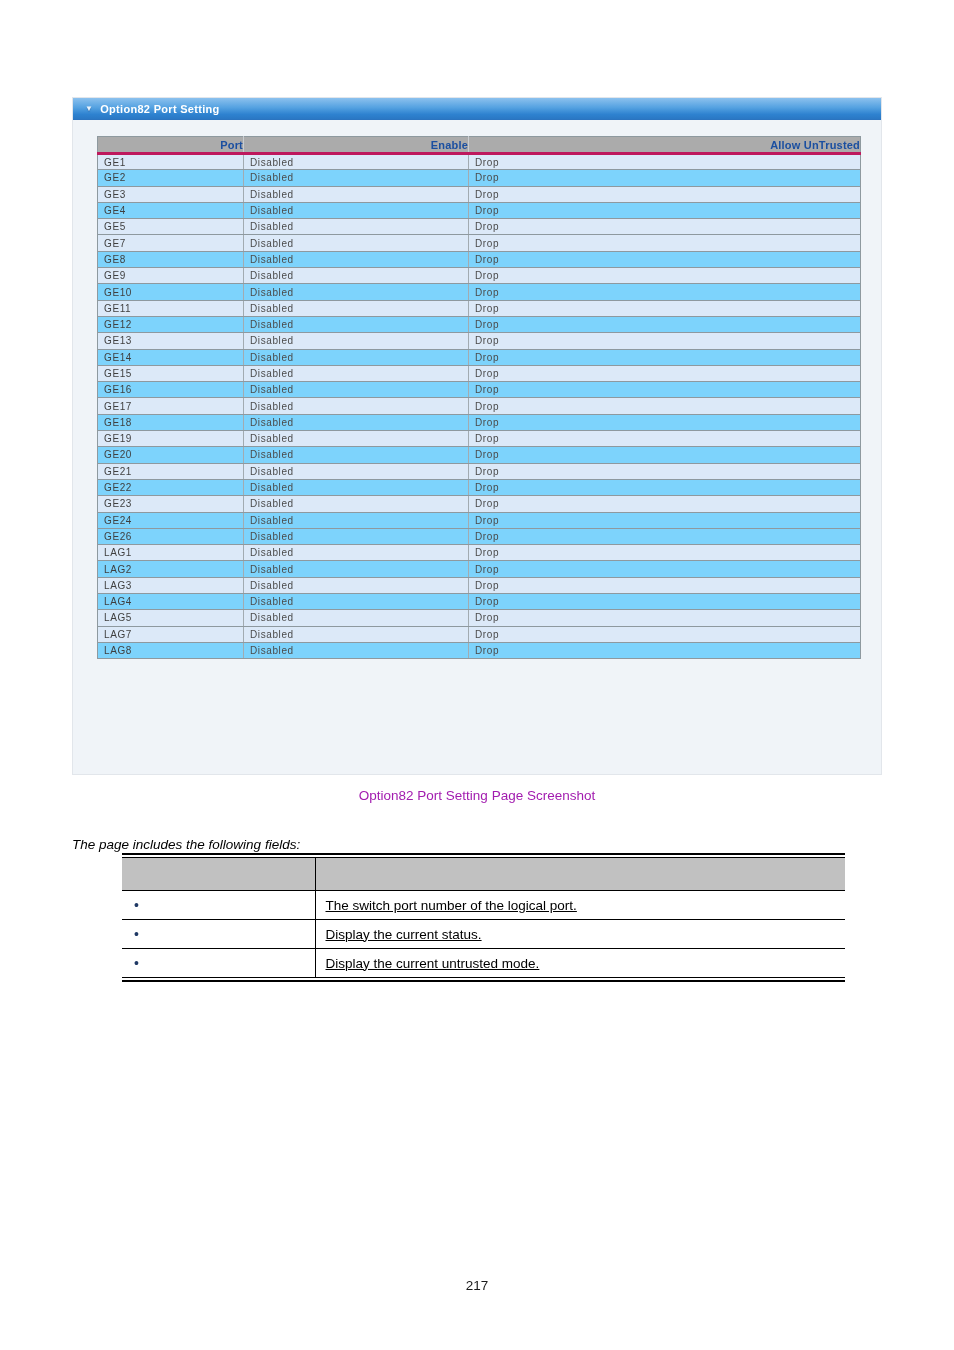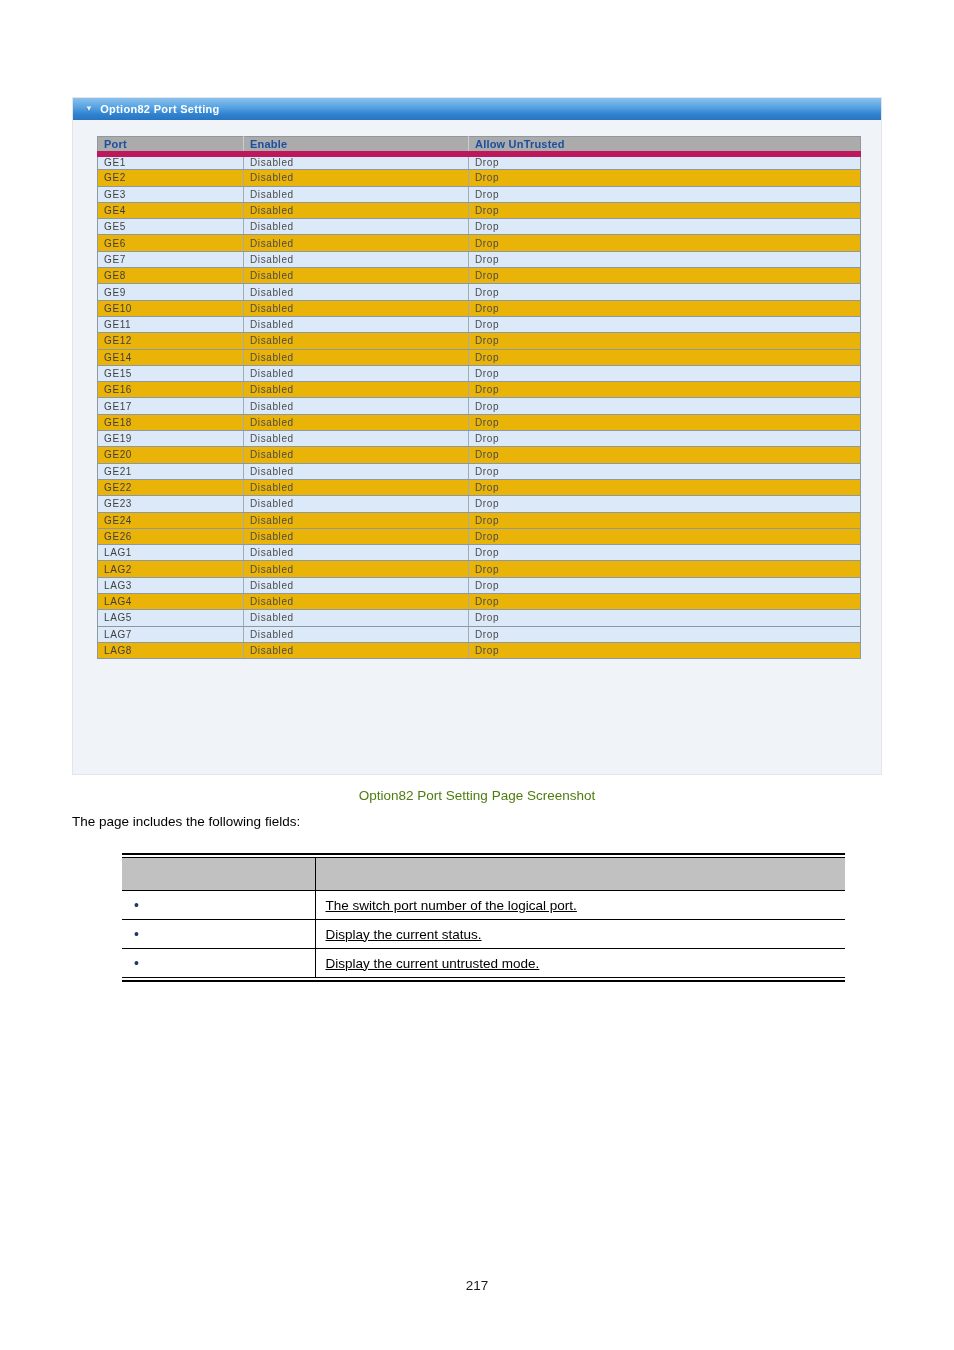--- a/index.html
+++ b/index.html
@@ -26,41 +26,41 @@
   table.ports {
     position: absolute; left: 24px; top: 38px; width: 763px;
     border-collapse: collapse; table-layout: fixed;
     border: 1px solid #8e999f;
   }
   table.ports col.c1 { width: 146px; }
   table.ports col.c2 { width: 225px; }
   table.ports col.c3 { width: 392px; }
   table.ports th {
     background: #ababab; color: #1b4fa0; font-size: 11px; font-weight: bold;
-    text-align: left; height: 17px; padding: 0 0 0 6px; letter-spacing: 0.2px;
-    border-bottom: 6px solid #be185d; border-left: 1px solid #c9cdd1;
+    text-align: right; height: 17px; padding: 0 0 0 6px; letter-spacing: 0.2px;
+    border-bottom: 3px solid #be185d; border-left: 1px solid #c9cdd1;
   }
   table.ports th:first-child { border-left: none; }
   table.ports td {
     font-size: 10px; color: #4b4b4b; height: 16.3px; padding: 0 0 0 6px;
     letter-spacing: 0.6px;
     border-bottom: 1px solid #8e999f; border-left: 1px solid #a2abb1;
   }
   table.ports td:first-child { border-left: none; color: #3f3f3f; }
   table.ports tr.odd  td { background: #dce9f8; }
-  table.ports tr.even td { background: #eab308; }
+  table.ports tr.even td { background: #7dd3fc; }
 
   
   .caption {
     position: absolute; left: 0; top: 788px; width: 954px;
-    text-align: center; font-size: 13.5px; color: #4d7c0f;
+    text-align: center; font-size: 13.5px; color: #a21caf;
   }
   .intro {
-    position: absolute; left: 72px; top: 814px;
-    font-size: 13.5px; color: #000;
+    position: absolute; left: 72px; top: 837px;
+    font-size: 13.5px; color: #000; font-style: italic;
   }
 
   
   .desc-wrap {
     position: absolute; left: 122px; top: 853px; width: 723px;
     border-top: 2.5px solid #000; border-bottom: 2.5px solid #000;
     padding: 2px 0 2px 0;
   }
   table.desc {
     width: 100%; border-collapse: collapse; table-layout: fixed;
@@ -127,25 +127,20 @@
         <tr class="even">
           <td>GE4</td>
           <td>Disabled</td>
           <td>Drop</td>
         </tr>
         <tr class="odd">
           <td>GE5</td>
           <td>Disabled</td>
           <td>Drop</td>
         </tr>
-        <tr class="even">
-          <td>GE6</td>
-          <td>Disabled</td>
-          <td>Drop</td>
-        </tr>
         <tr class="odd">
           <td>GE7</td>
           <td>Disabled</td>
           <td>Drop</td>
         </tr>
         <tr class="even">
           <td>GE8</td>
           <td>Disabled</td>
           <td>Drop</td>
         </tr>
@@ -159,20 +154,25 @@
           <td>Disabled</td>
           <td>Drop</td>
         </tr>
         <tr class="odd">
           <td>GE11</td>
           <td>Disabled</td>
           <td>Drop</td>
         </tr>
         <tr class="even">
           <td>GE12</td>
+          <td>Disabled</td>
+          <td>Drop</td>
+        </tr>
+        <tr class="odd">
+          <td>GE13</td>
           <td>Disabled</td>
           <td>Drop</td>
         </tr>
         <tr class="even">
           <td>GE14</td>
           <td>Disabled</td>
           <td>Drop</td>
         </tr>
         <tr class="odd">
           <td>GE15</td>

